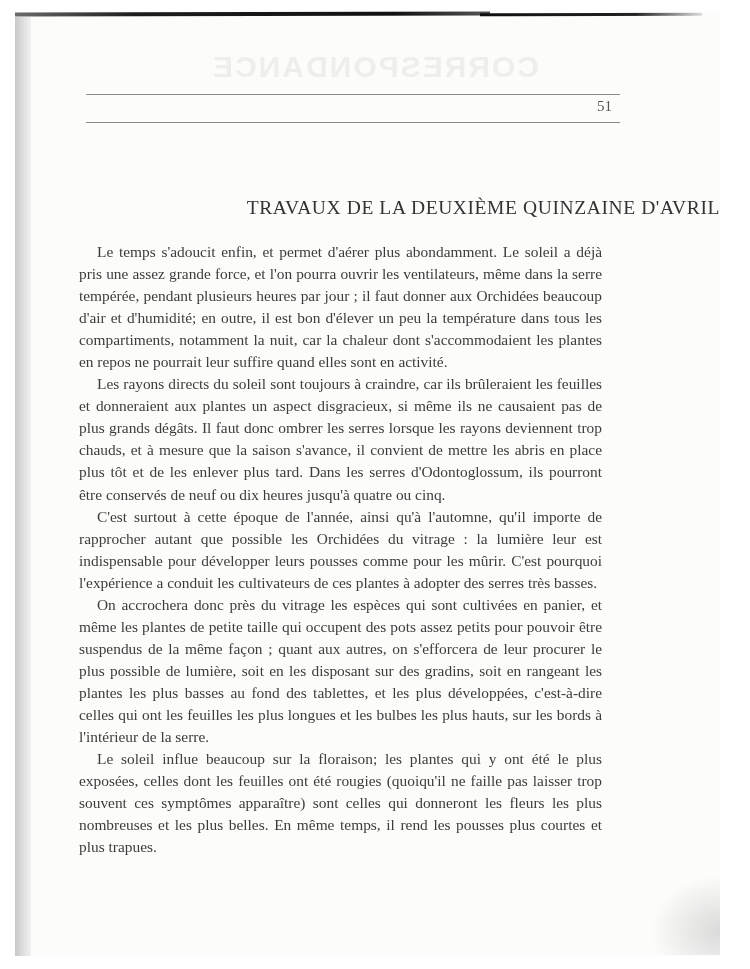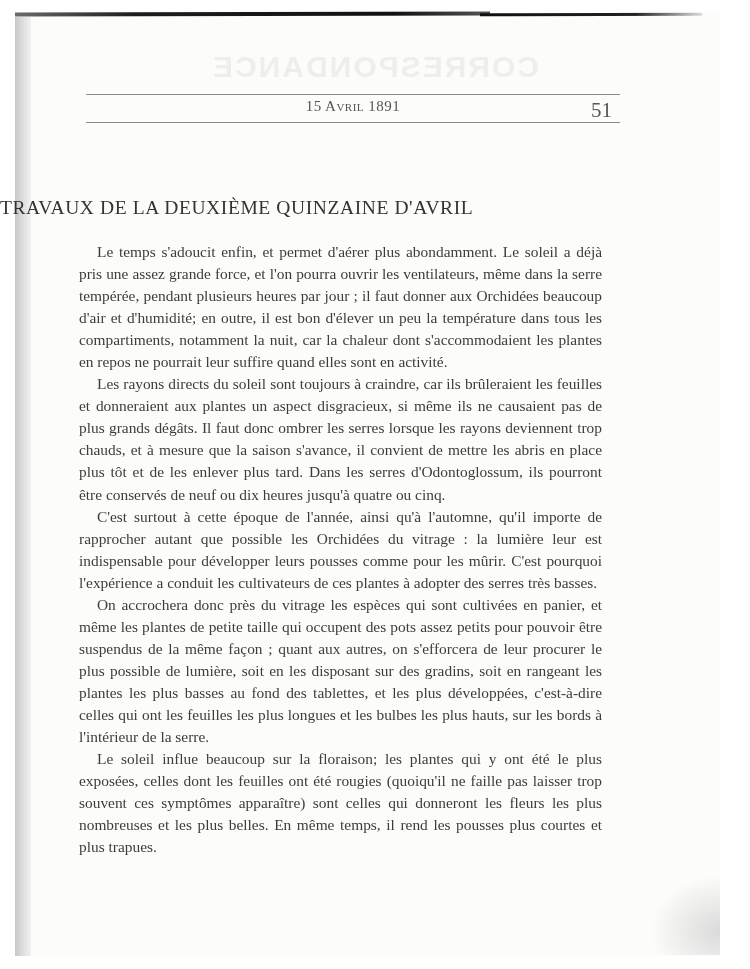--- a/index.html
+++ b/index.html
@@ -92,29 +92,29 @@
       text-align: center;
       font-size: 15px;
       letter-spacing: 0.5px;
       color: #555;
       font-variant: small-caps;
     }
     .page-number {
       position: absolute;
       right: 8px;
       top: 0;
-      font-size: 21px;
+      font-size: 15px;
       color: #555;
     }
     .title {
       position: absolute;
       top: 197px;
       left: 0;
       width: 720px;
-      text-align: left;
+      text-align: right;
       font-size: 19.5px;
       letter-spacing: 0.6px;
       color: #333;
       text-transform: uppercase;
     }
     .body-text {
       position: absolute;
       left: 79px;
       top: 241px;
       width: 523px;
@@ -134,21 +134,20 @@
 <div class="page"></div>
 <div class="gutter"></div>
 <div class="top-edge"></div>
 <div class="top-edge right"></div>
 <div class="bottom-shadow"></div>
 
 <div class="bleed">CORRESPONDANCE</div>
 
 <div class="rule top"></div>
 <div class="running-head">
-  <span class="running-date">15 Avril 1891</span>
   <span class="page-number">51</span>
 </div>
 <div class="rule bottom"></div>
 
 <div class="title">Travaux de la deuxième quinzaine d'avril</div>
 
 <div class="body-text">
   <p>Le temps s'adoucit enfin, et permet d'aérer plus abondamment. Le soleil a déjà pris une assez grande force, et l'on pourra ouvrir les ventilateurs, même dans la serre tempérée, pendant plusieurs heures par jour ; il faut donner aux Orchidées beaucoup d'air et d'humidité; en outre, il est bon d'élever un peu la température dans tous les compartiments, notamment la nuit, car la chaleur dont s'accommodaient les plantes en repos ne pourrait leur suffire quand elles sont en activité.</p>
   <p>Les rayons directs du soleil sont toujours à craindre, car ils brûleraient les feuilles et donneraient aux plantes un aspect disgracieux, si même ils ne causaient pas de plus grands dégâts. Il faut donc ombrer les serres lorsque les rayons deviennent trop chauds, et à mesure que la saison s'avance, il convient de mettre les abris en place plus tôt et de les enlever plus tard. Dans les serres d'Odontoglossum, ils pourront être conservés de neuf ou dix heures jusqu'à quatre ou cinq.</p>
   <p>C'est surtout à cette époque de l'année, ainsi qu'à l'automne, qu'il importe de rapprocher autant que possible les Orchidées du vitrage : la lumière leur est indispensable pour développer leurs pousses comme pour les mûrir. C'est pourquoi l'expérience a conduit les cultivateurs de ces plantes à adopter des serres très basses.</p>

